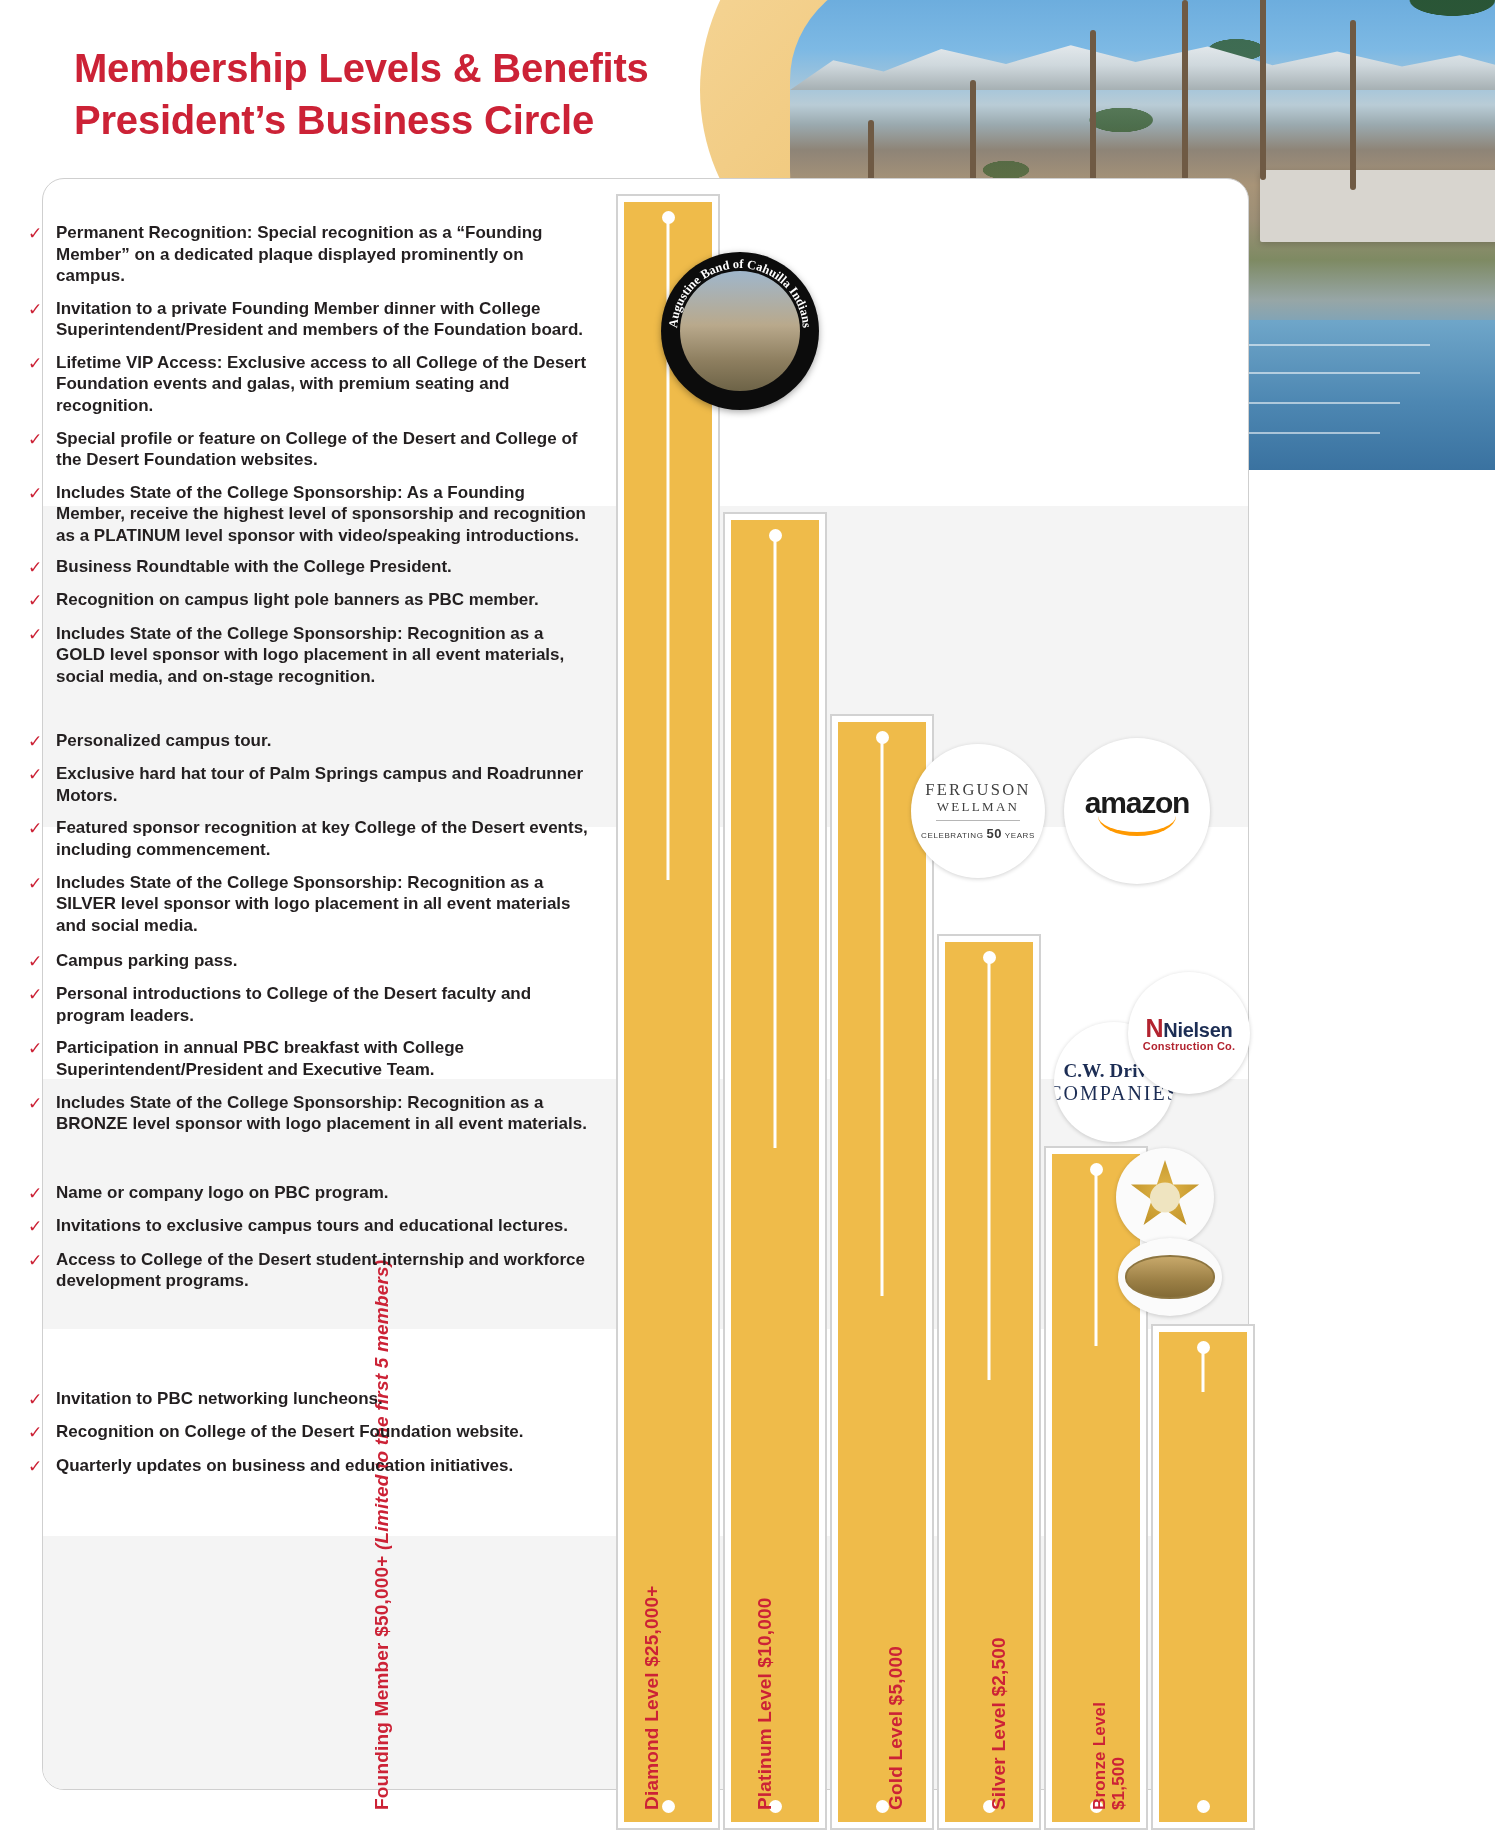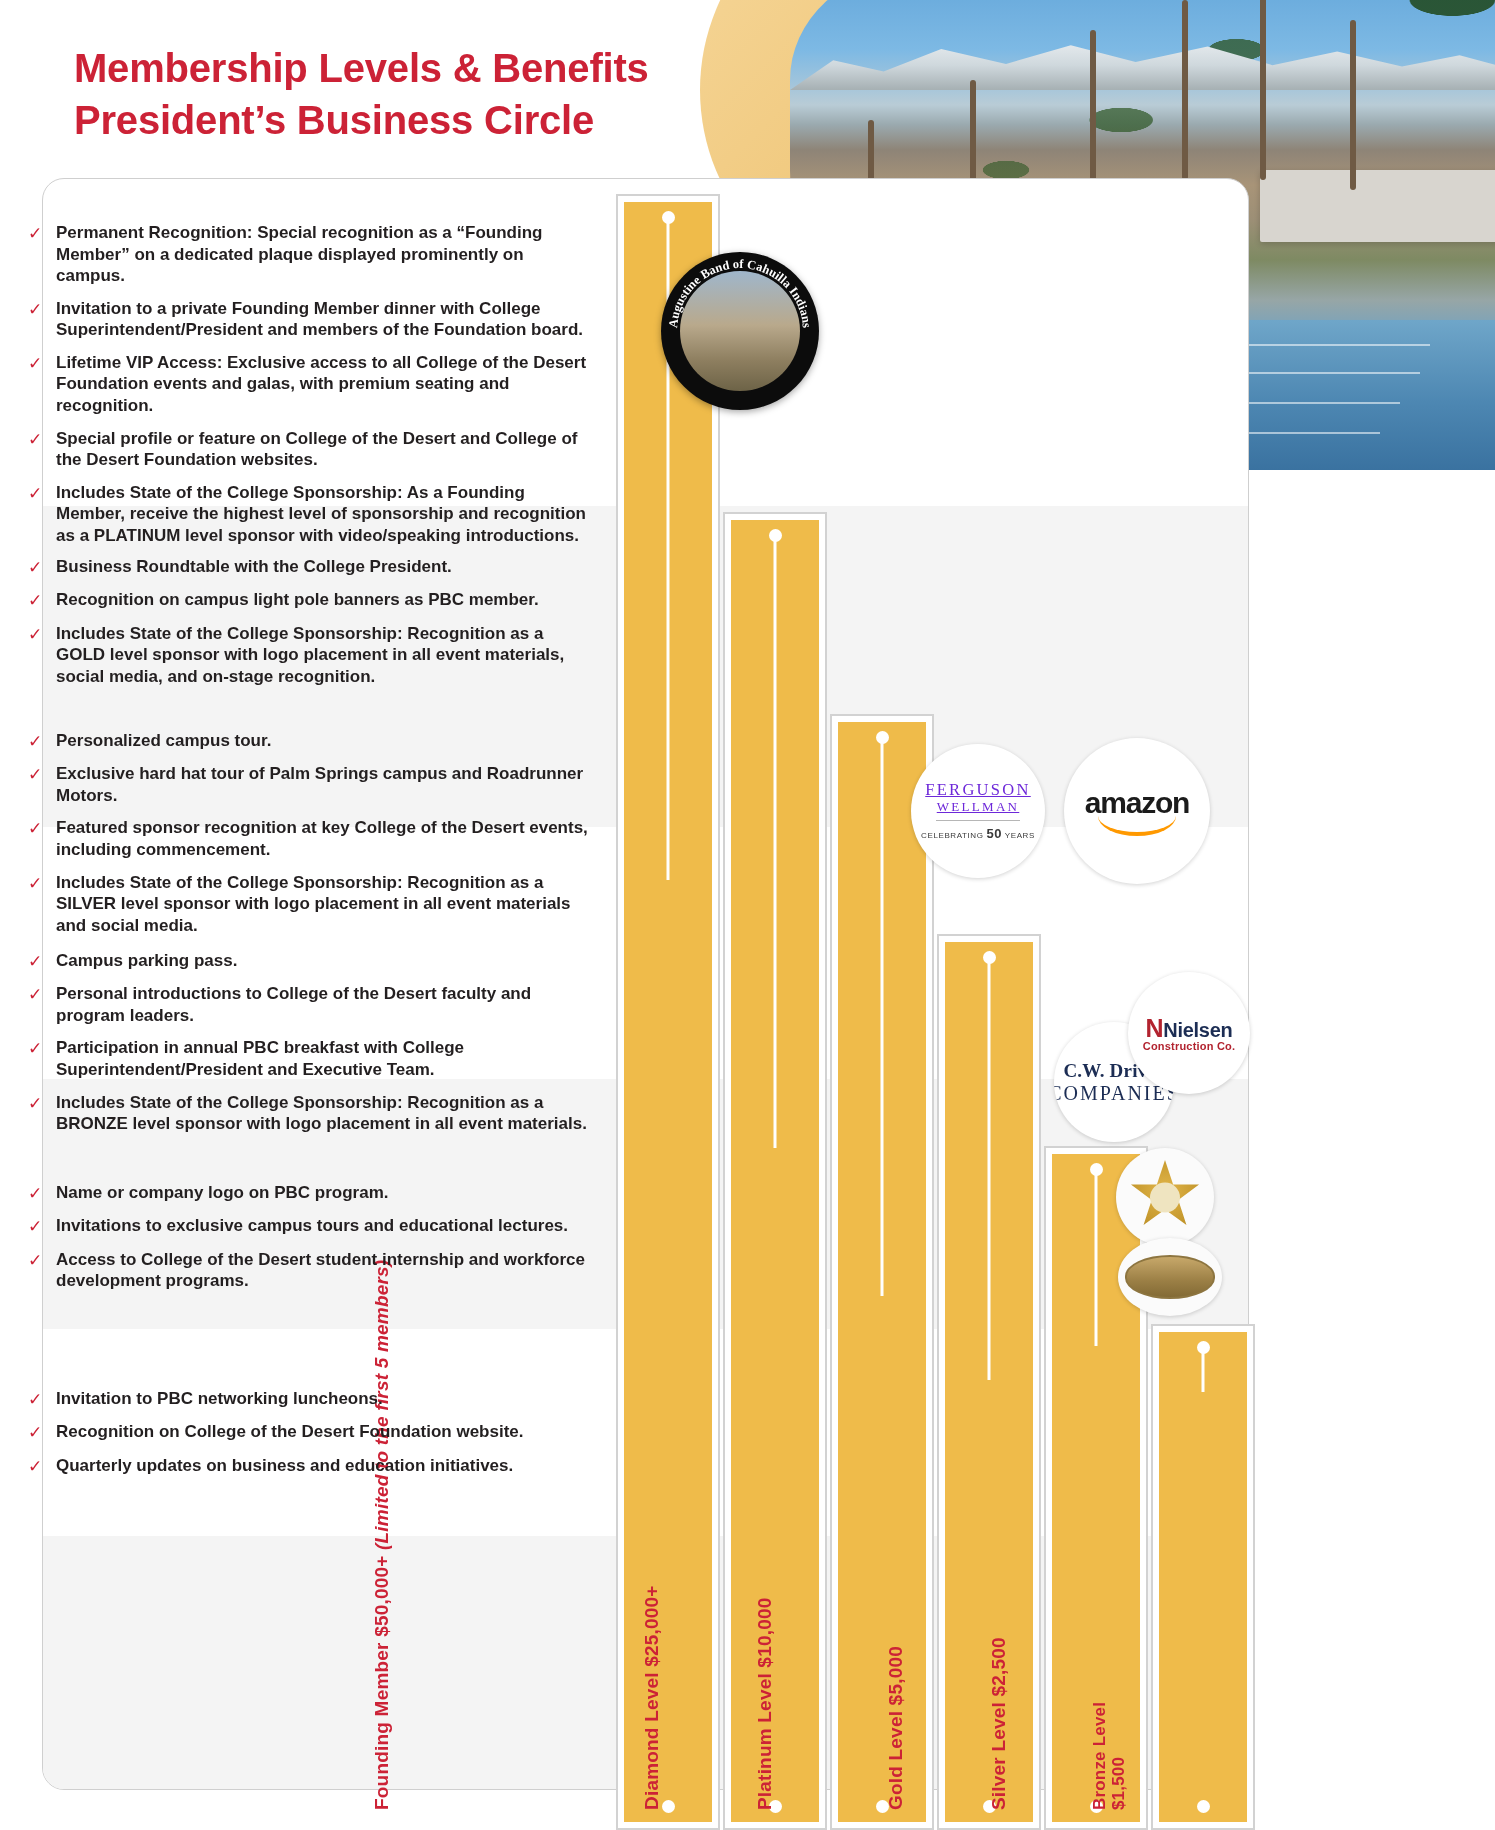--- a/index.html
+++ b/index.html
@@ -137,21 +137,21 @@
   }
   .seal-inner{
     width:76%;height:76%;border-radius:50%;
     background:linear-gradient(180deg,#9fb6cb 0%,#b9a98c 45%,#8d7e5f 75%,#6d6347 100%);
   }
   .seal-ring-text{
     position:absolute;inset:0;color:#ffffff;font-size:10px;font-weight:bold;
   }
   .seal-ring-text svg{width:100%;height:100%;}
 
-  .fw-name{font-family:"Liberation Serif","DejaVu Serif",serif;color:#6d28d9;text-decoration:underline;}
+  .fw-name{font-family:"Liberation Serif","DejaVu Serif",serif;color:#404040;}
   .fw-l1{font-size:16.5px;letter-spacing:2.3px;line-height:1.15;}
   .fw-l2{font-size:13px;letter-spacing:2.3px;line-height:1.15;}
   .fw-rule{height:1px;background:#b6b6b6;margin:6px auto 5px;width:74%;}
   .fw-l3{font-size:8px;letter-spacing:.6px;color:#3a3a3a;}
   .fw-50{font-size:13px;font-weight:bold;}
 
   .amz{color:#1b1b1b;font-size:30px;font-weight:bold;letter-spacing:-1.2px;}
   .amz-smile{
     width:78px;height:16px;margin:-4px auto 0;
     border-bottom:4px solid #ff9900;border-radius:0 0 50% 50%/0 0 100% 100%;

